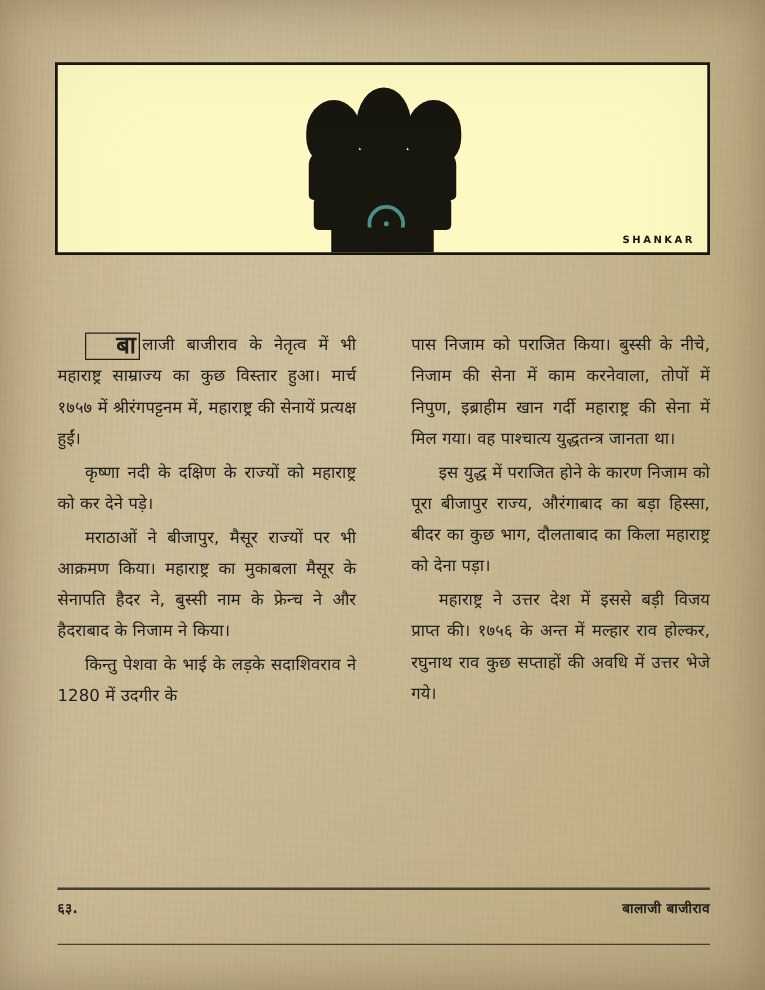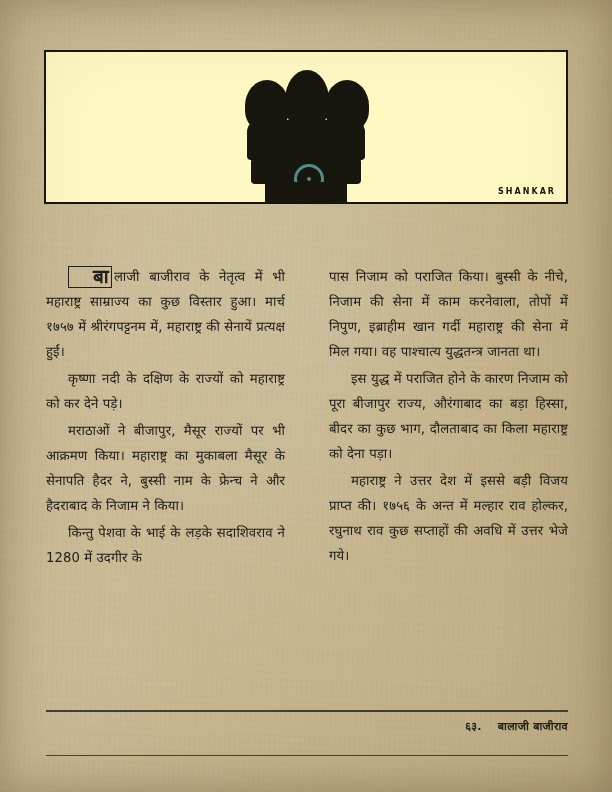--- a/index.html
+++ b/index.html
@@ -247,21 +247,21 @@
   }
   .rule {
     height: 1.5px;
     background: #2a2a22;
     opacity: 0.85;
   }
   .rule.thin { height: 1px; margin-top: 22px; }
   .footer-line {
     display: flex;
     align-items: baseline;
-    justify-content: flex-end;
+    justify-content: space-between;
     gap: 16px;
     padding: 6px 0 0 0;
     color: #20201b;
     font-size: 11px;
     letter-spacing: 0.3px;
   }
   .folio { font-weight: bold; }
   .running-head { font-weight: bold; }
 </style>
 </head>

